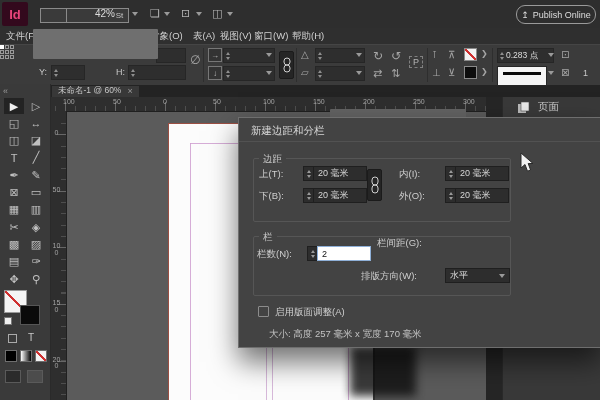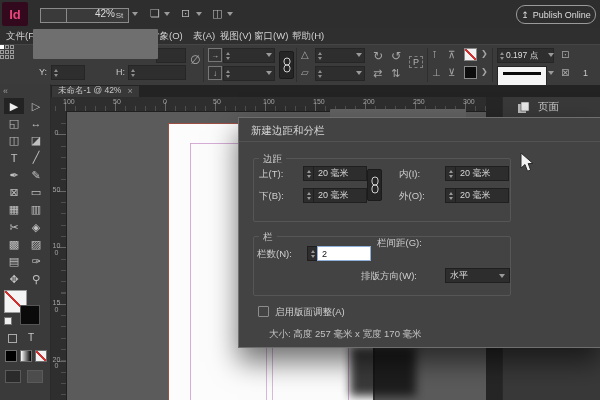--- a/index.html
+++ b/index.html
@@ -223,35 +223,35 @@
     <div class="sw swatch-none" style="left:464px;top:3px;width:13px;height:13px;border:1px solid #8a8a8a"></div>
     <span class="cico" style="left:481px;top:4px;font-size:8px">❯</span>
     <div class="sw" style="left:464px;top:21px;width:13px;height:13px;background:#0d0d0d;border:1px solid #8a8a8a"></div>
     <span class="cico" style="left:481px;top:22px;font-size:8px">❯</span>
     <div class="sep" style="left:492px"></div>
     <div class="cfield" style="left:497px;top:3px;width:55px">
       <span class="stp">
           <i class="u"></i>
           <i class="d"></i>
         </span>
-      <span style="font-size:8.5px;color:#ddd">0.197 点</span>
+      <span style="font-size:8.5px;color:#ddd">0.283 点</span>
     </div>
     <div class="ddv abs" style="left:548px;top:8px"></div>
     <div class="cfield strokestyle" style="left:497px;top:21px;width:48px;display:block;padding-top:5px">
         <i></i>
       </div>
     <div class="ddv abs" style="left:548px;top:26px"></div>
     <span class="cico" style="left:561px;top:4px">⊡</span>
     <span class="cico" style="left:561px;top:22px">⊠</span>
     <span class="abs" style="left:583px;top:23px;font-size:9px;color:#c8c8c8">1</span>
   </div>
 
   <div id="tabbar" class="abs">
     <div id="doctab" class="abs">
-      <span>未命名-1 @ 42%</span>
+      <span>未命名-1 @ 60%</span>
       <span class="x">×</span>
     </div>
   </div>
 
   <div id="hruler" class="abs">
       <div class="hlab" style="left: 13px;">100</div>
       <div class="hlab" style="left: 63px;">50</div>
       <div class="hlab" style="left: 113px;">0</div>
       <div class="hlab" style="left: 163px;">50</div>
       <div class="hlab" style="left: 213px;">100</div>

